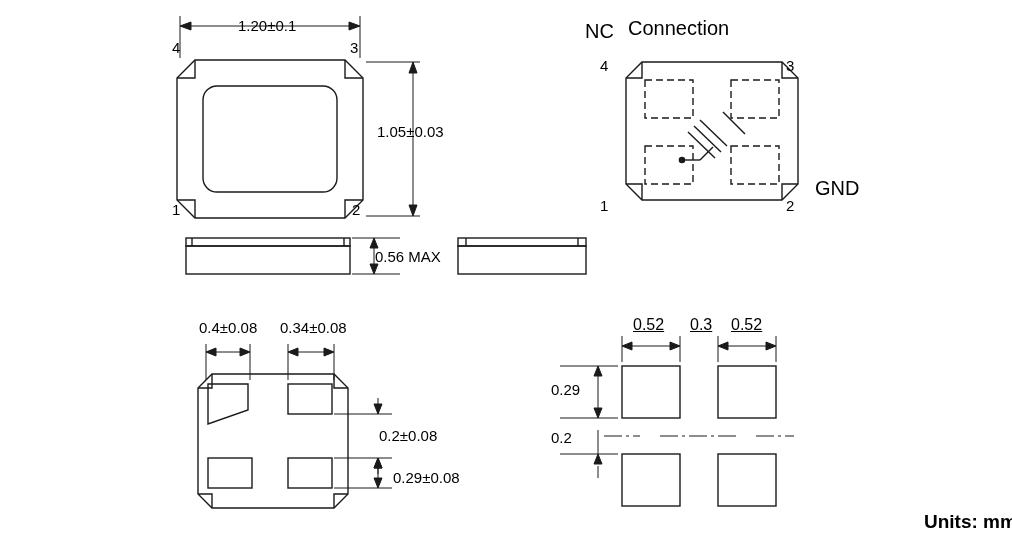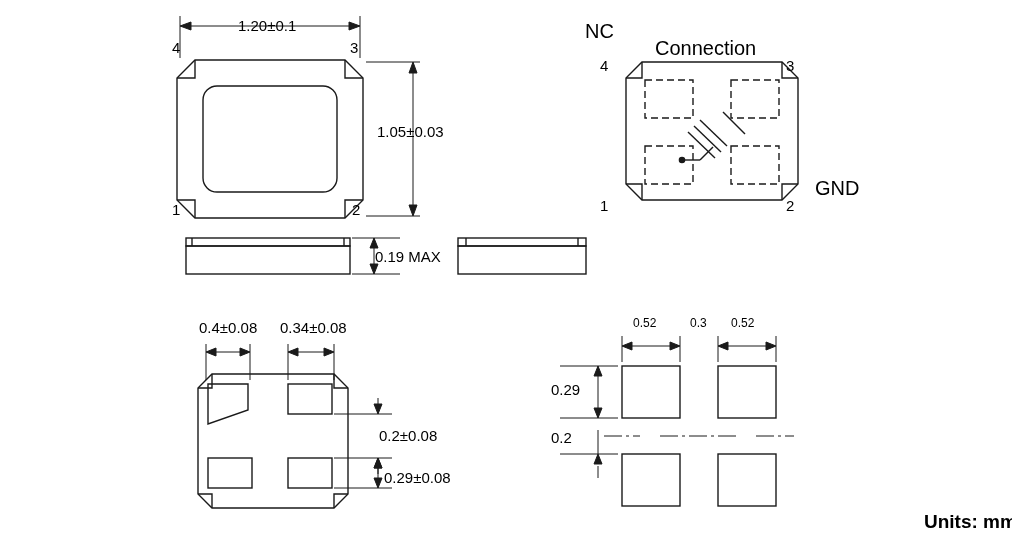--- a/index.html
+++ b/index.html
@@ -3,21 +3,21 @@
 <meta charset="utf-8">
 <style>
   html,body{margin:0;padding:0;background:#ffffff;}
   body{width:1012px;height:545px;position:relative;font-family:"Liberation Sans",sans-serif;color:#000;}
   #stage{position:absolute;left:0;top:0;width:1012px;height:545px;overflow:hidden;}
   svg{position:absolute;left:0;top:0;}
   .lbl{position:absolute;white-space:nowrap;line-height:1;}
   .t13{font-size:15px;}
   .t16{font-size:19px;}
   .t17{font-size:20px;}
-  .small{font-size:12px;}
+  .small{font-size:16px;text-decoration:underline;}
 </style>
 </head>
 <body>
 
 <div id="stage">
 
 <svg width="1012" height="545" viewBox="0 0 1012 545">
   <g fill="none" stroke="#1a1a1a" stroke-width="1.4">
 
     <g>
@@ -165,34 +165,34 @@
   </g>
 </svg>
 
 <div class="lbl t13" style="left:238px;top:18px;">1.20±0.1</div>
 <div class="lbl t13" style="left:377px;top:124px;">1.05±0.03</div>
 <div class="lbl t13" style="left:172px;top:40px;">4</div>
 <div class="lbl t13" style="left:350px;top:40px;">3</div>
 <div class="lbl t13" style="left:172px;top:202px;">1</div>
 <div class="lbl t13" style="left:352px;top:202px;">2</div>
 
-<div class="lbl t13" style="left:375px;top:249px;">0.19 MAX</div>
+<div class="lbl t13" style="left:375px;top:249px;">0.56 MAX</div>
 
 <div class="lbl t17" style="left:585px;top:21px;">NC</div>
-<div class="lbl t17" style="left:655px;top:18px;margin-top:20px;">Connection</div>
+<div class="lbl t17" style="left:628px;top:18px;">Connection</div>
 <div class="lbl t17" style="left:815px;top:178px;">GND</div>
 <div class="lbl t13" style="left:600px;top:58px;">4</div>
 <div class="lbl t13" style="left:786px;top:58px;">3</div>
 <div class="lbl t13" style="left:600px;top:198px;">1</div>
 <div class="lbl t13" style="left:786px;top:198px;">2</div>
 
 <div class="lbl t13" style="left:199px;top:320px;">0.4±0.08</div>
 <div class="lbl t13" style="left:280px;top:320px;">0.34±0.08</div>
 <div class="lbl t13" style="left:379px;top:428px;">0.2±0.08</div>
-<div class="lbl t13" style="left:384px;top:470px;">0.29±0.08</div>
+<div class="lbl t13" style="left:393px;top:470px;">0.29±0.08</div>
 
 <div class="lbl small" style="left:633px;top:317px;">0.52</div>
 <div class="lbl small" style="left:690px;top:317px;">0.3</div>
 <div class="lbl small" style="left:731px;top:317px;">0.52</div>
 <div class="lbl t13" style="left:551px;top:382px;">0.29</div>
 <div class="lbl t13" style="left:551px;top:430px;">0.2</div>
 
 <div class="lbl t16" style="left:924px;top:512px;font-weight:bold;">Units: mm</div>
 
 </div>

